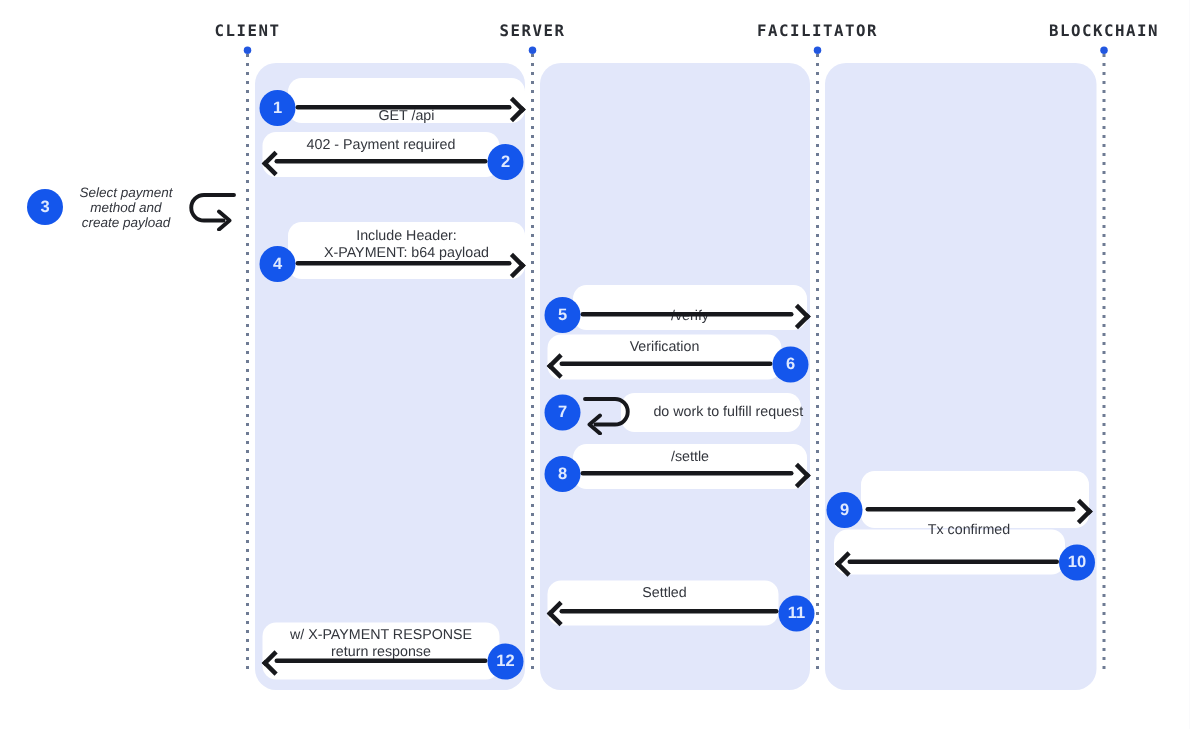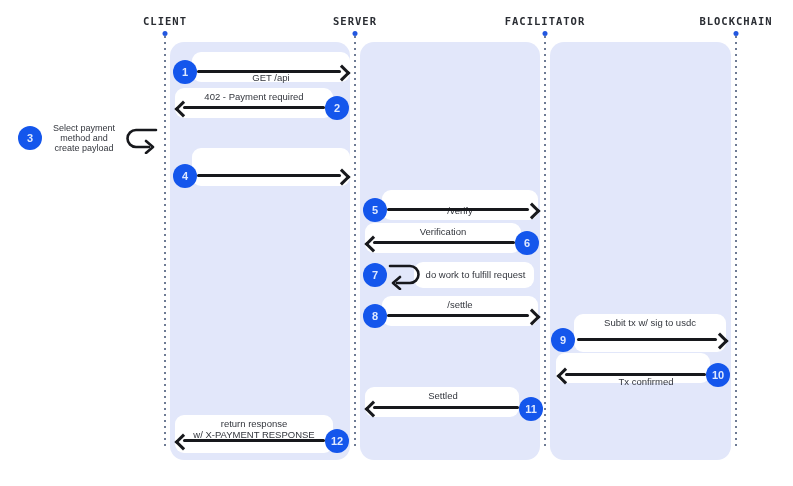--- a/index.html
+++ b/index.html
@@ -22,21 +22,21 @@
   }
   .lifeline{
     position:absolute; top:36px; height:412px; width:2px; z-index:2;
     background-image:repeating-linear-gradient(to bottom,#6e7b94 0 2px,transparent 2px 6px);
   }
   .pill{ position:absolute; background:#ffffff; border-radius:9px; z-index:3; }
   .lbl{
     position:absolute; z-index:4; text-align:center; color:#33363d;
     font-size:9.5px; line-height:11px; white-space:nowrap;
   }
-  .note{ font-size:9px; line-height:10px; }
+  .note{ font-size:9px; line-height:10px;font-style:italic; }
   .aline{ position:absolute; height:3px; background:#17181c; border-radius:2px; z-index:4; }
   .chev{ position:absolute; width:9px; height:9px; z-index:4;
     border-top:3px solid #17181c; border-right:3px solid #17181c; }
   .chev.r{ transform:rotate(45deg); }
   .chev.l{ transform:rotate(-135deg); }
   .num{
     position:absolute; width:24px; height:24px; border-radius:50%; background:#1456ec;
     color:#dfe9ff; font-size:11px; font-weight:700; z-index:5;
     display:flex; align-items:center; justify-content:center;
   }
@@ -91,20 +91,22 @@
     </div>
     <svg class="loopsvg" style="left:122px; top:126px" width="36" height="28" viewBox="0 0 36 28">
       <path d="M 34 4 H 14 A 8.5 8.5 0 0 0 14 21 H 27" fill="none" stroke="#17181c" stroke-width="2.6" stroke-linecap="round"></path>
       <polyline points="24 15, 31 21, 24 27" fill="none" stroke="#17181c" stroke-width="2.6" stroke-linecap="round" stroke-linejoin="round"></polyline>
     </svg>
   </div>
 
   <div>
     <div class="pill" style="left:192px; top:148px; width:158px; height:38px"></div>
     <div class="lbl" style="left:192px; top:152px; width:158px">
+      <div>Include Header:</div>
+      <div>X-PAYMENT: b64 payload</div>
     </div>
     <div class="aline" style="left:197px; top:174px; width:144px"></div>
     <div class="chev r" style="left:336px; top:171px"></div>
     <div class="num" style="left:173px; top:164px">4</div>
   </div>
 
   <div>
     <div class="pill" style="left:382px; top:190px; width:156px; height:30px"></div>
     <div class="lbl" style="left:382px; top:205px; width:156px">/verify</div>
     <div class="aline" style="left:387px; top:208px; width:142px"></div>
@@ -120,61 +122,60 @@
     <div class="num" style="left:515px; top:231px">6</div>
   </div>
 
   <div>
     <div class="num" style="left:363px; top:263px">7</div>
     <svg class="loopsvg" style="left:386px; top:262px" width="38" height="28" viewBox="0 0 38 28">
       <path d="M 4 4 H 24 A 8.5 8.5 0 0 1 24 21 H 11" fill="none" stroke="#17181c" stroke-width="2.6" stroke-linecap="round"></path>
       <polyline points="14 15, 7 21, 14 27" fill="none" stroke="#17181c" stroke-width="2.6" stroke-linecap="round" stroke-linejoin="round"></polyline>
     </svg>
     <div class="pill" style="left:414px; top:262px; width:120px; height:26px"></div>
-    <div class="lbl" style="left:404px; top:269px; width:143px">do work to fulfill request</div>
+    <div class="lbl" style="left:414px; top:269px; width:143px">do work to fulfill request</div>
   </div>
 
   <div>
     <div class="pill" style="left:382px; top:296px; width:156px; height:30px"></div>
     <div class="lbl" style="left:382px; top:299px; width:156px">/settle</div>
     <div class="aline" style="left:387px; top:314px; width:142px"></div>
     <div class="chev r" style="left:526px; top:311px"></div>
     <div class="num" style="left:363px; top:304px">8</div>
   </div>
 
   <div>
     <div class="pill" style="left:574px; top:314px; width:152px; height:38px"></div>
     <div class="lbl" style="left:574px; top:317px; width:152px">
-      <div>Subit tx w/ sig to usdc</div>
     </div>
     <div class="aline" style="left:577px; top:338px; width:140px"></div>
     <div class="chev r" style="left:714px; top:335px"></div>
     <div class="num" style="left:551px; top:328px">9</div>
   </div>
 
   <div>
     <div class="pill" style="left:556px; top:353px; width:154px; height:30px"></div>
-    <div class="lbl" style="left:556px; top:376px; width:180px">Tx confirmed</div>
+    <div class="lbl" style="left:556px; top:348px; width:180px">Tx confirmed</div>
     <div class="aline" style="left:565px; top:373px; width:141px"></div>
     <div class="chev l" style="left:559px; top:370px"></div>
     <div class="num" style="left:706px; top:363px">10</div>
   </div>
 
   <div>
     <div class="pill" style="left:365px; top:387px; width:154px; height:30px"></div>
     <div class="lbl" style="left:365px; top:390px; width:156px">Settled</div>
     <div class="aline" style="left:373px; top:406px; width:146px"></div>
     <div class="chev l" style="left:367px; top:403px"></div>
     <div class="num" style="left:519px; top:397px">11</div>
   </div>
 
   <div>
     <div class="pill" style="left:175px; top:415px; width:158px; height:38px"></div>
     <div class="lbl" style="left:175px; top:418px; width:158px">
+      <div>w/ X-PAYMENT RESPONSE</div>
       <div>return response</div>
-      <div>w/ X-PAYMENT RESPONSE</div>
     </div>
     <div class="aline" style="left:183px; top:439px; width:142px"></div>
     <div class="chev l" style="left:177px; top:436px"></div>
     <div class="num" style="left:325px; top:429px">12</div>
   </div>
 
 </div>
 
 </body></html>

